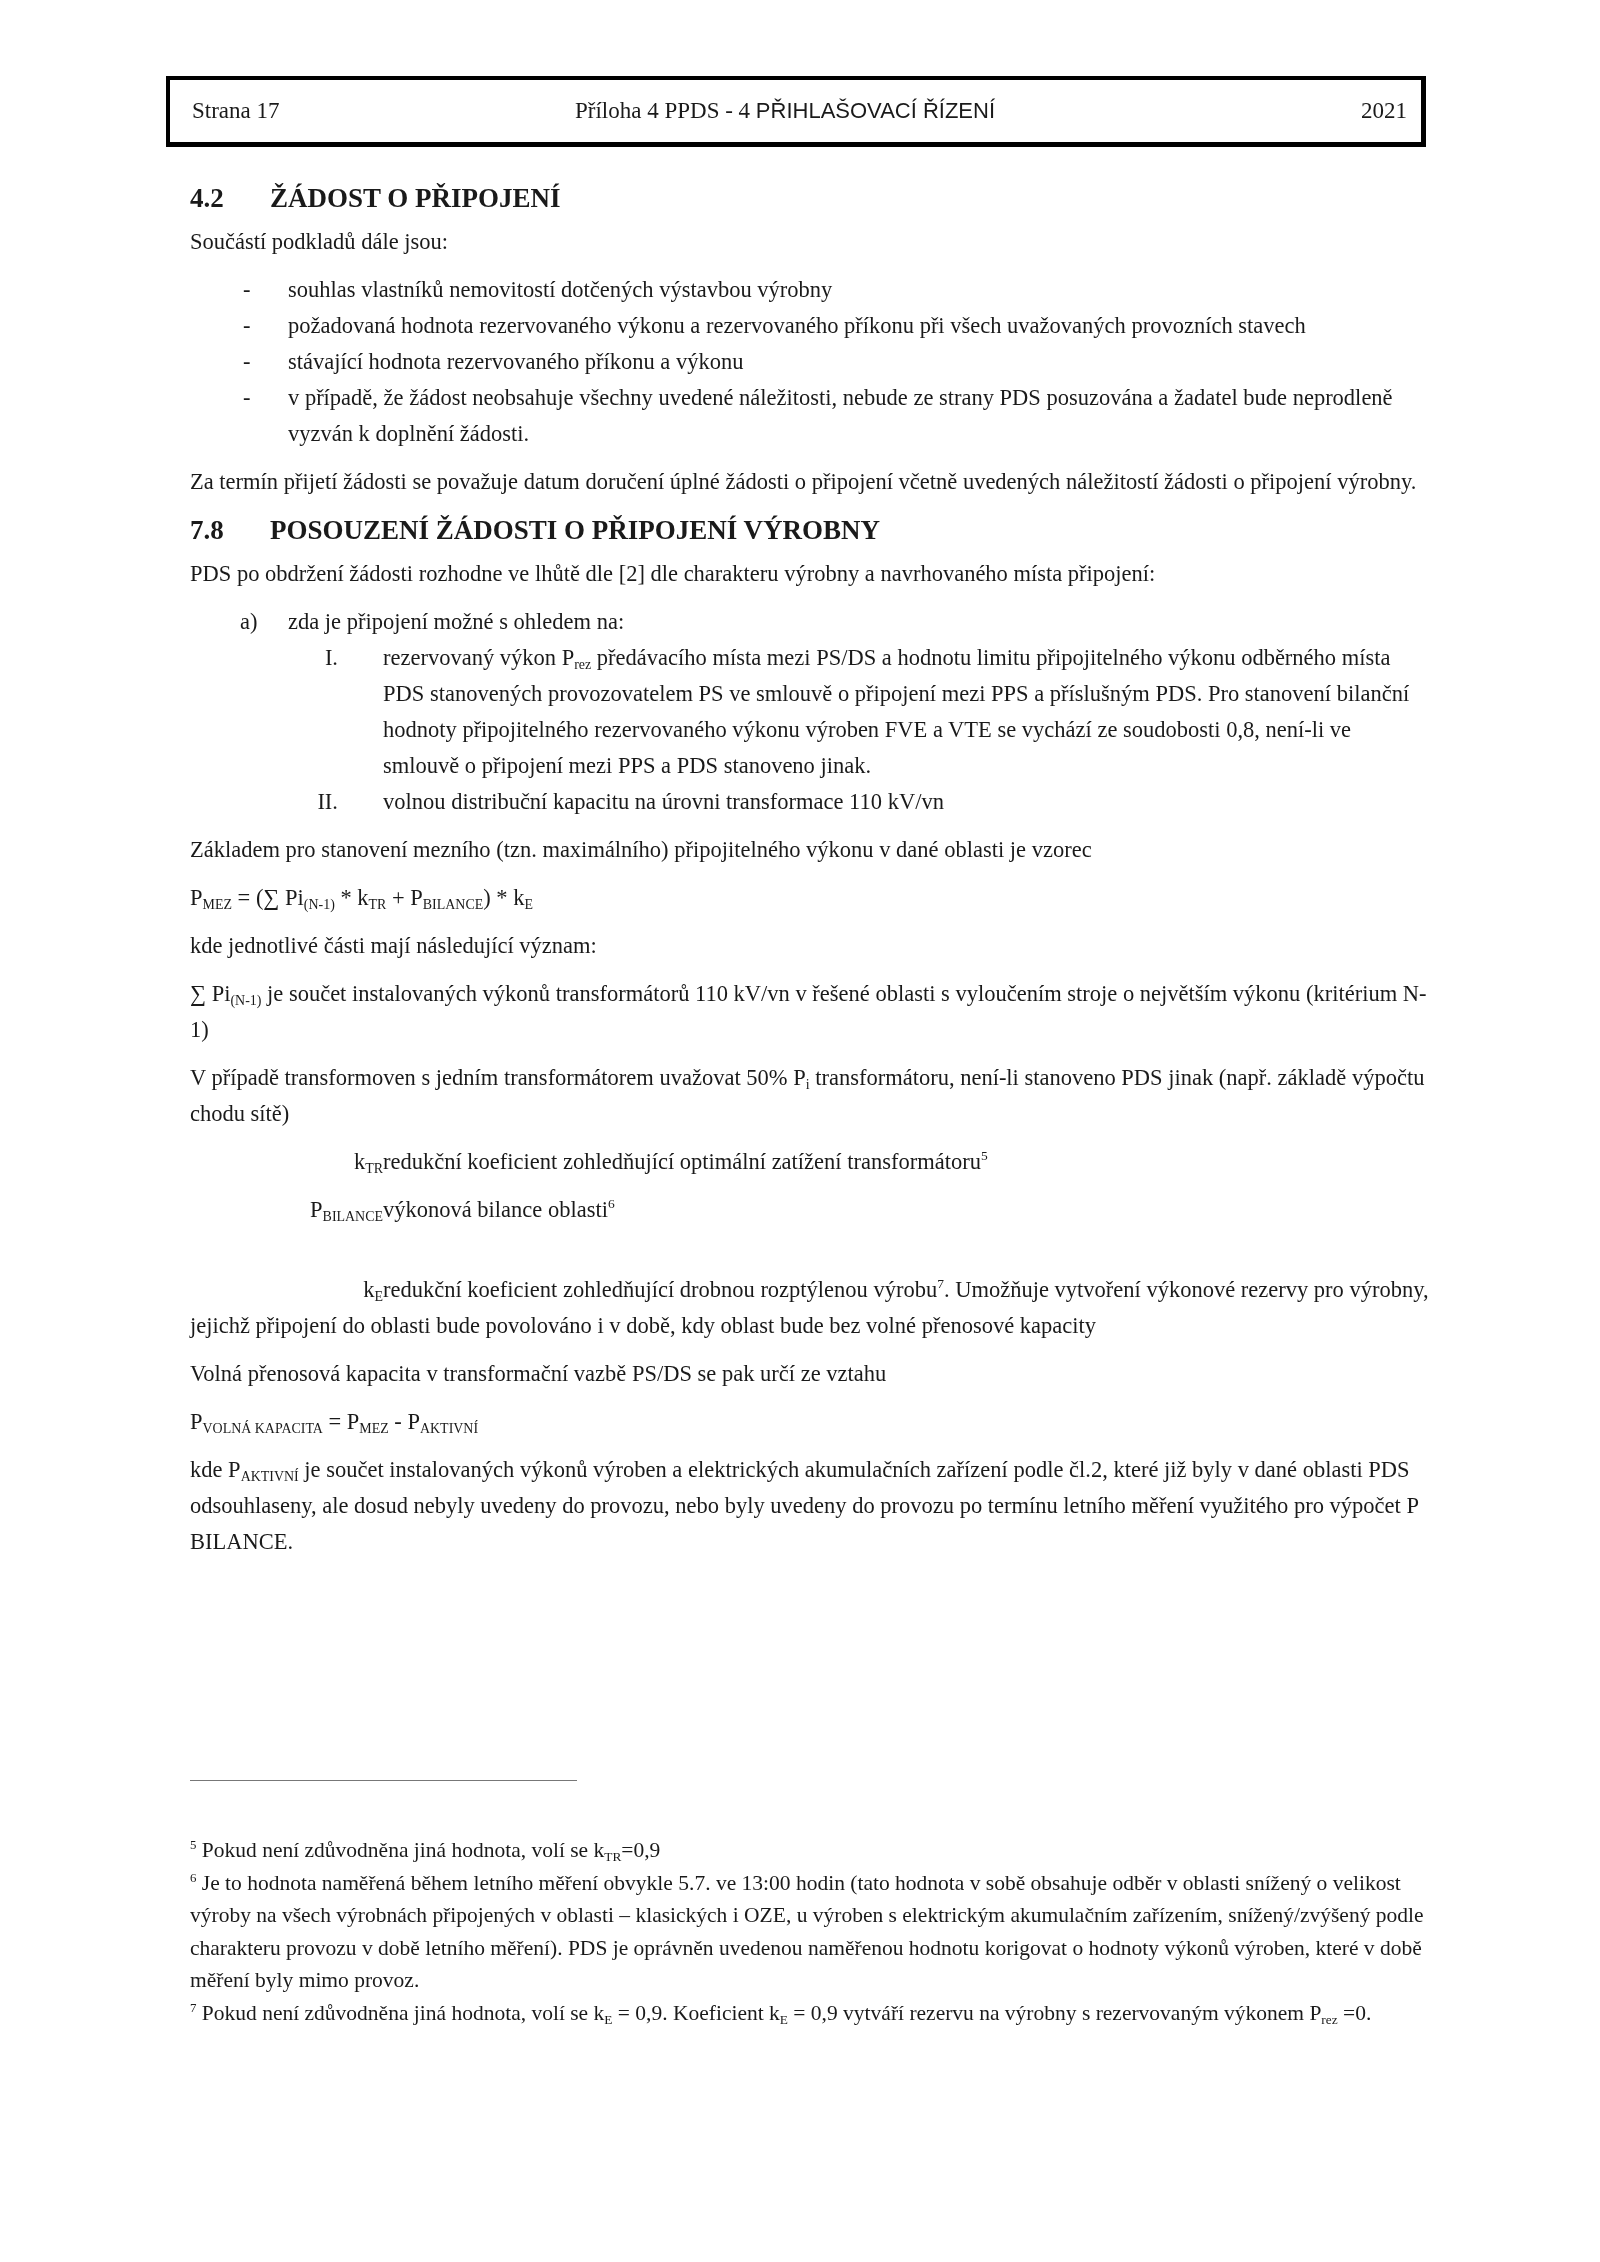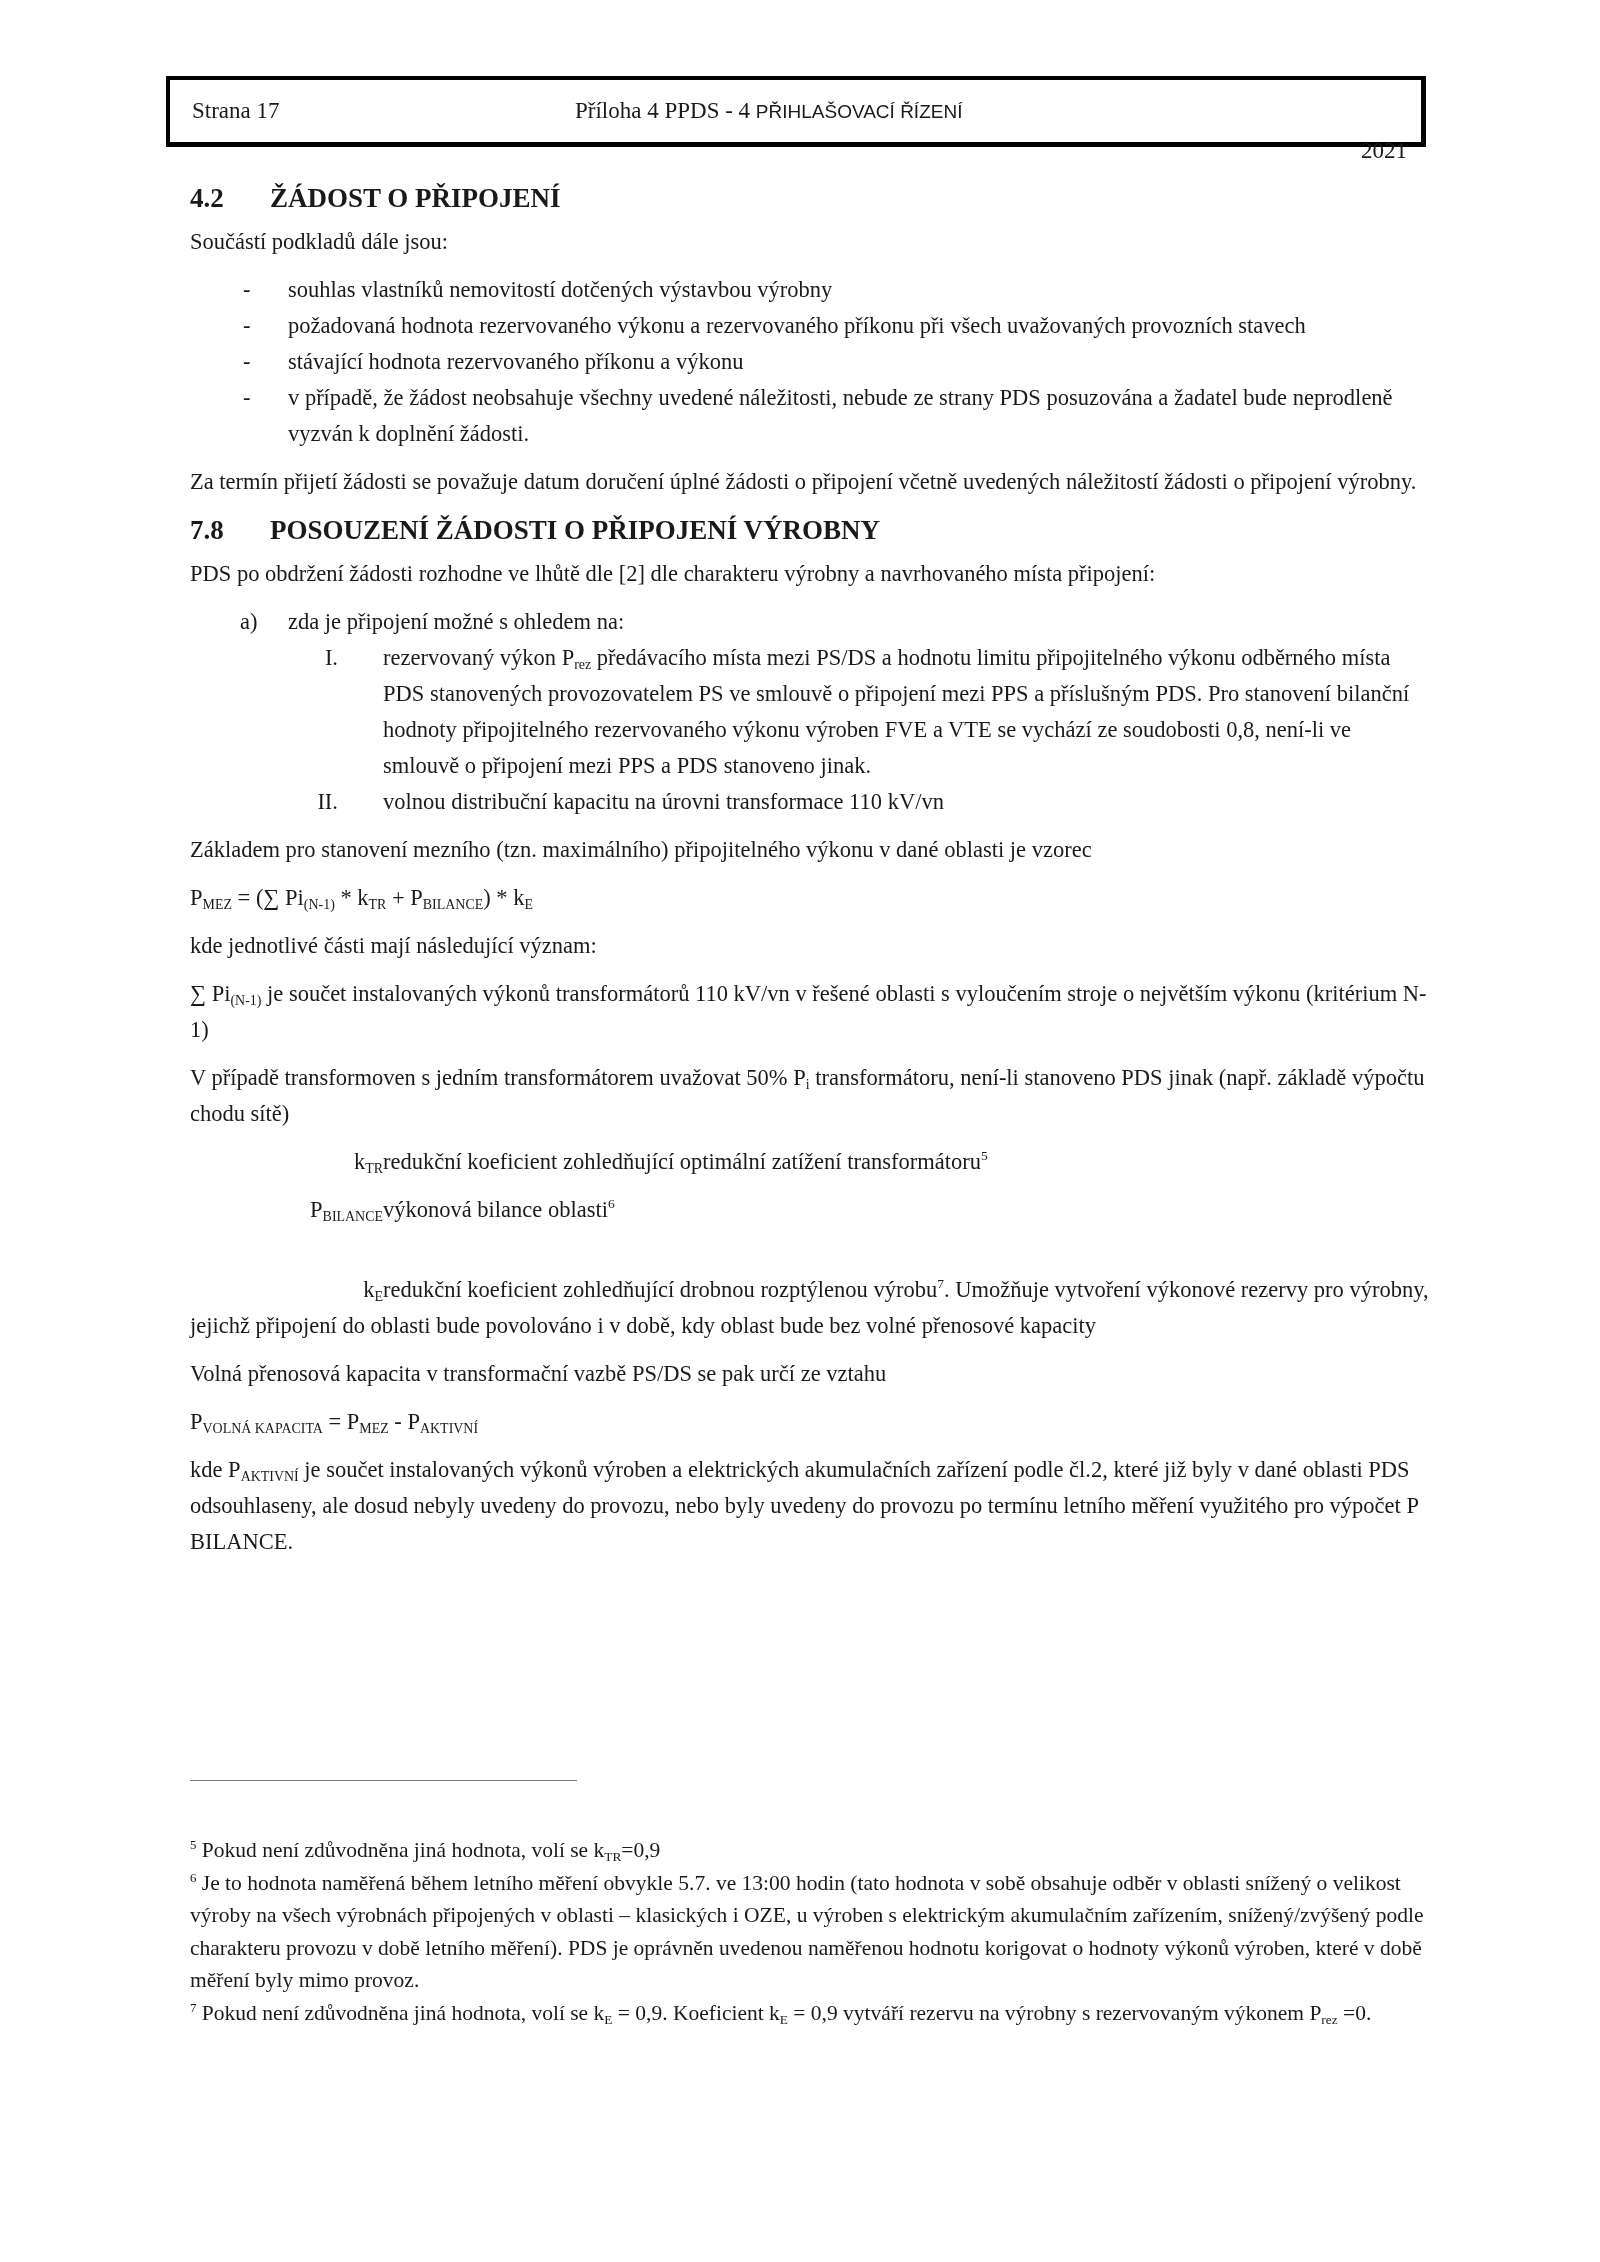--- a/index.html
+++ b/index.html
@@ -5,22 +5,22 @@
   html, body { margin: 0; padding: 0; background: #ffffff; }
   body { width: 1600px; height: 2262px; position: relative; overflow: hidden;
          font-family: "Liberation Serif", "DejaVu Serif", serif; color: #1a1a1a; }
   .page { position: absolute; left: 0; top: 0; width: 1600px; height: 2262px; }
 
   .header-box { position: absolute; left: 166px; top: 76px; width: 1251px; height: 62px;
                 border: 5px solid #000; border-left-width: 4px; border-top-width: 4px; }
   .header-box span { position: absolute; top: 18px; font-size: 23px; line-height: 26px; }
   .h-left { left: 22px; }
   .h-center { left: 405px; }
-  .h-center .sans { font-family: "Liberation Sans", "DejaVu Sans", sans-serif; font-size: 19px; }
-  .h-right { right: 14px; margin-top: 40px; }
+  .h-center .sans { font-family: "Liberation Sans", "DejaVu Sans", sans-serif; font-size: 22px; }
+  .h-right { right: 14px; }
 
   .content { position: absolute; left: 190px; top: 180px; width: 1240px; font-size: 22.5px; }
   .heading { font-weight: bold; font-size: 27px; line-height: 36px; margin: 0 0 8px 0; }
   .heading .num { display: inline-block; width: 80px; }
   p { margin: 0 0 12px 0; line-height: 36px; }
 
   .dash-list { margin: 0 0 12px 0; padding: 0; list-style: none; }
   .dash-list li { position: relative; padding-left: 98px; line-height: 36px; }
   .dash-list li .dash { position: absolute; left: 53px; top: 0; }
 

